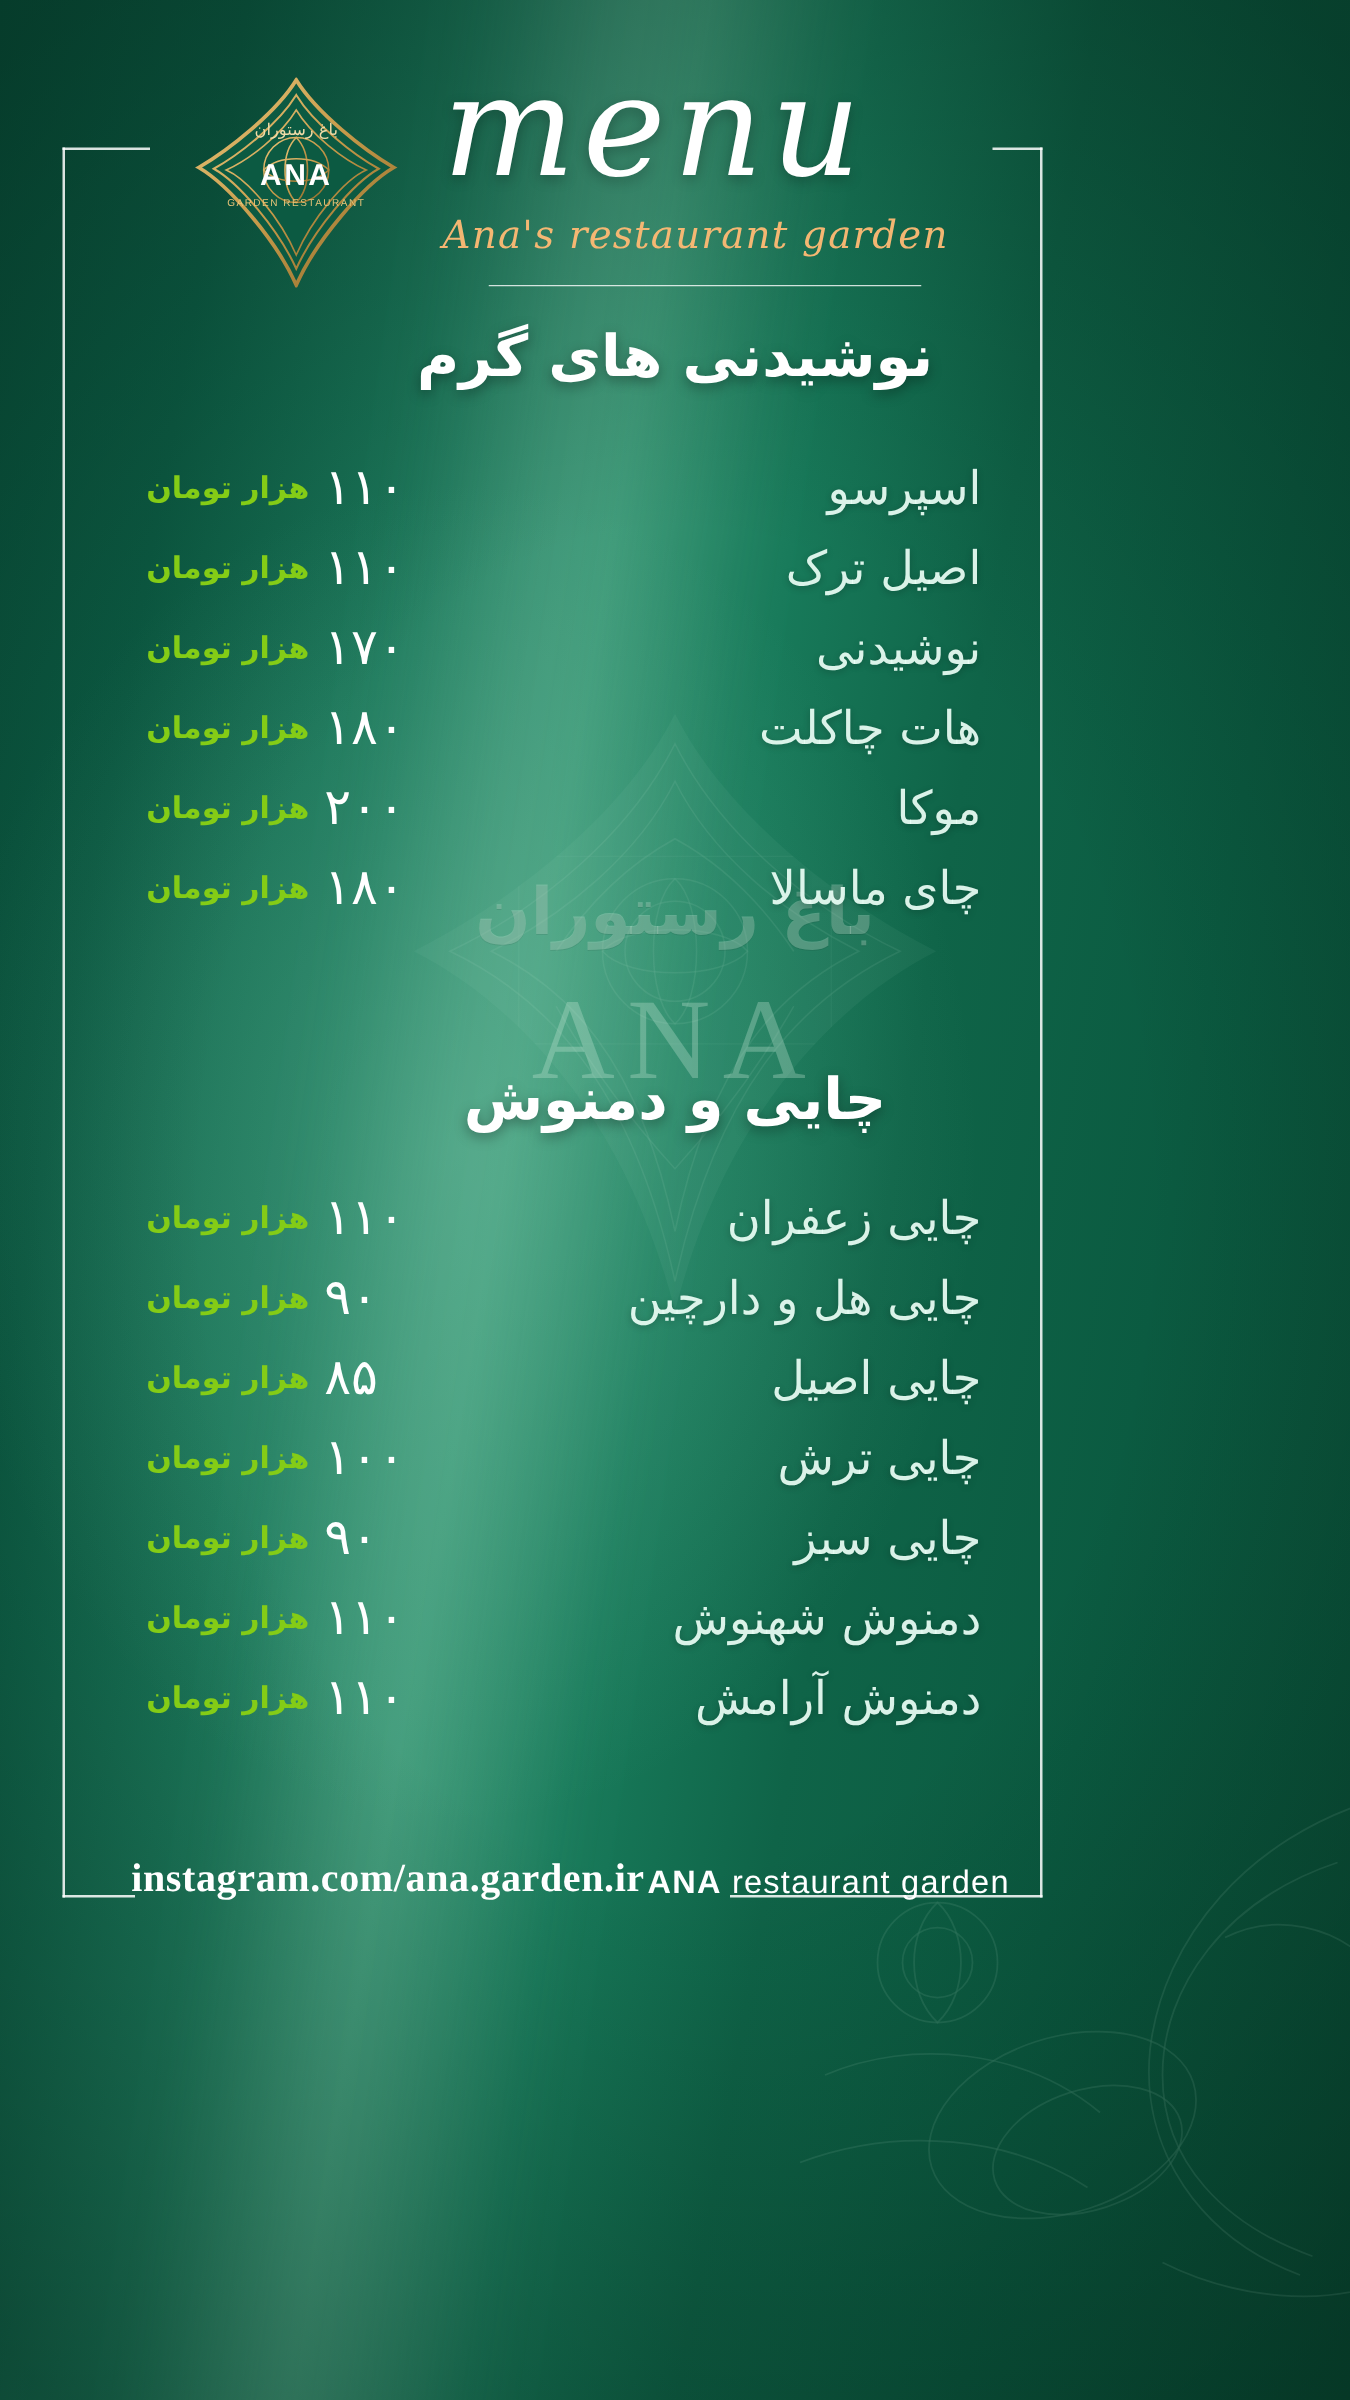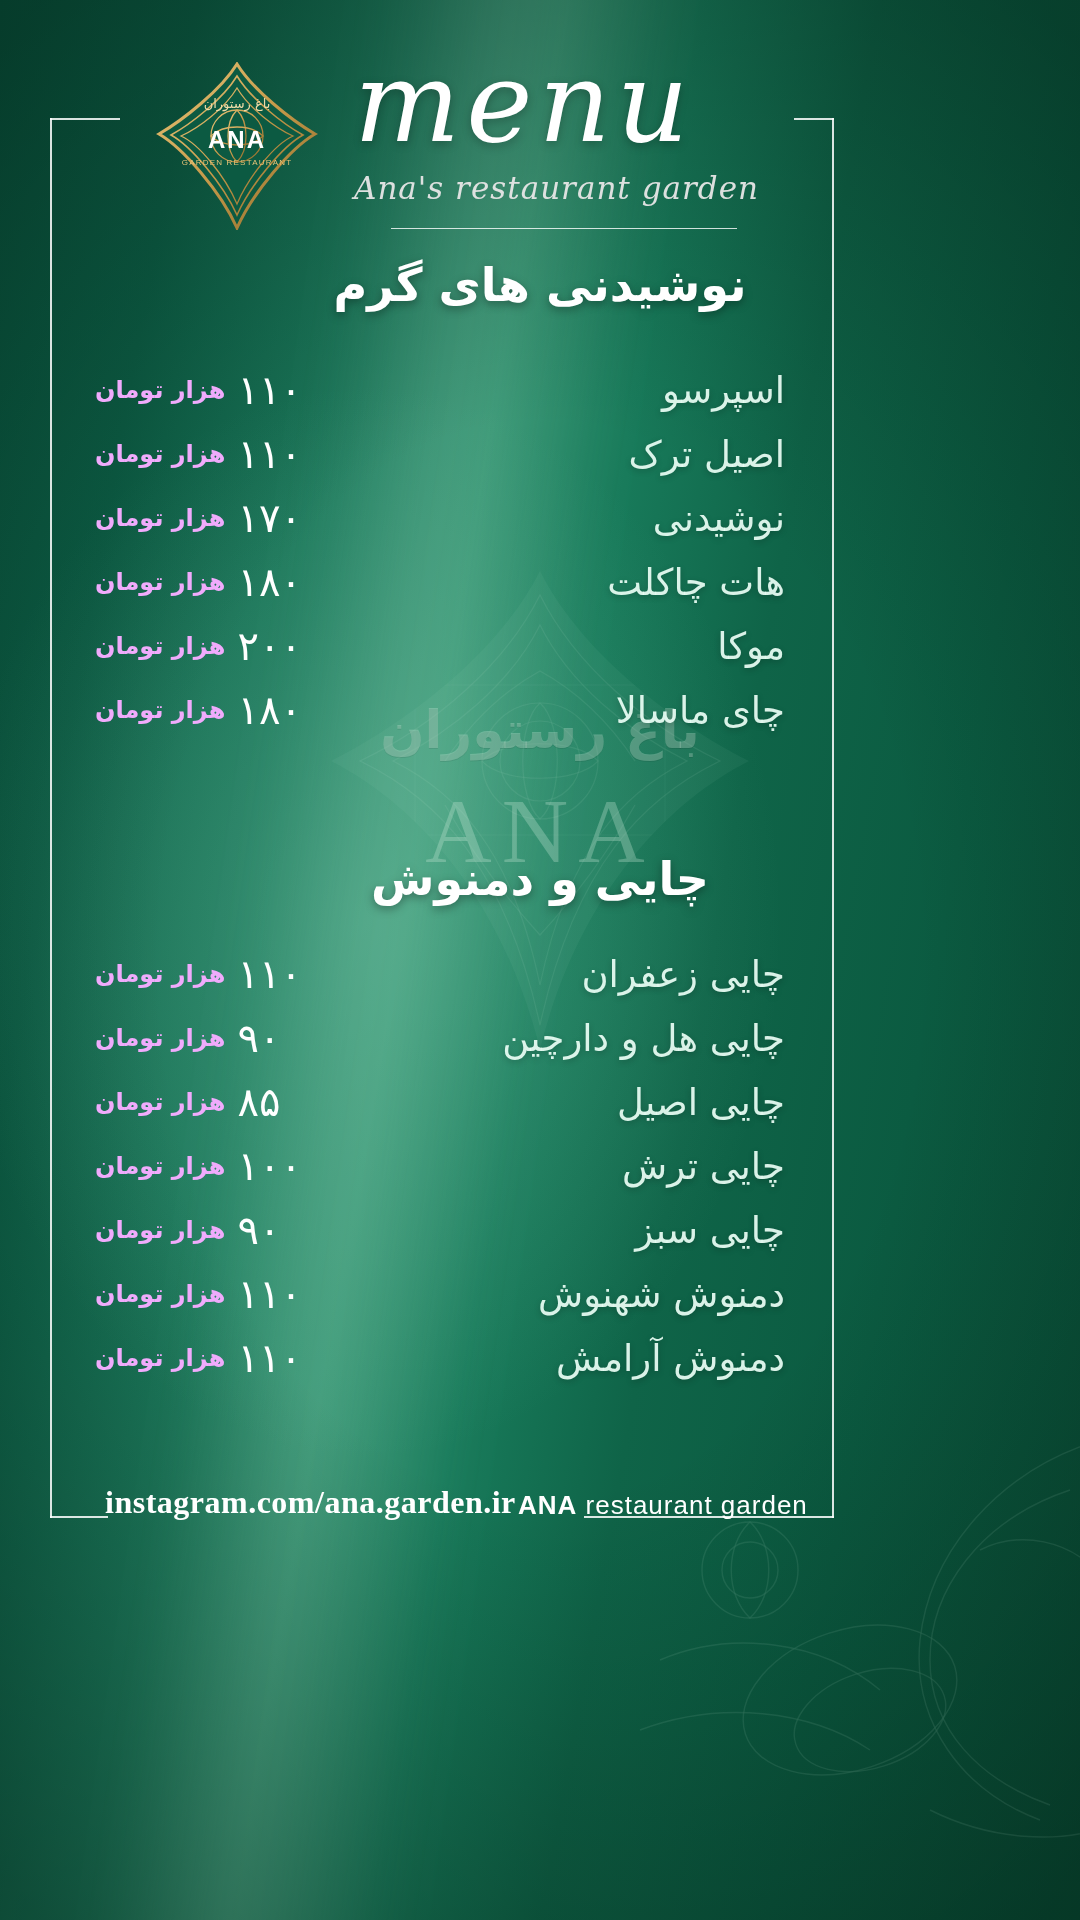--- a/index.html
+++ b/index.html
@@ -151,21 +151,21 @@
     font-size: 112px;
     line-height: 1;
     color: #ffffff;
     letter-spacing: 6px;
     text-shadow: 0 3px 10px rgba(0,0,0,0.25);
   }
   .brand-sub {
     font-family: "DejaVu Serif", serif;
     font-style: italic;
     font-size: 31px;
-    color: #e5e5e5;
+    color: #fdba74;
     letter-spacing: 1px;
     margin-top: 12px;
     opacity: 0.96;
   }
   .brand-rule {
     margin: 22px auto 0;
     width: 346px;
     height: 1px;
     background: rgba(255,255,255,0.8);
   }
@@ -216,23 +216,24 @@
     order: 2;
     flex: 0 0 auto;
   }
   .row .price .num {
     color: #ffffff;
     font-size: 40px;
     letter-spacing: 2px;
     font-family: "DejaVu Sans", sans-serif;
   }
   .row .price .unit {
-    color: #f0abfc;
+    color: #84cc16;
     font-size: 24px;
     font-weight: 700;
+    margin-left: 22px;
   }
 
   
   .footer {
     position: absolute;
     left: 0;
     top: 1470px;
     width: 896px;
     height: 80px;
   }

